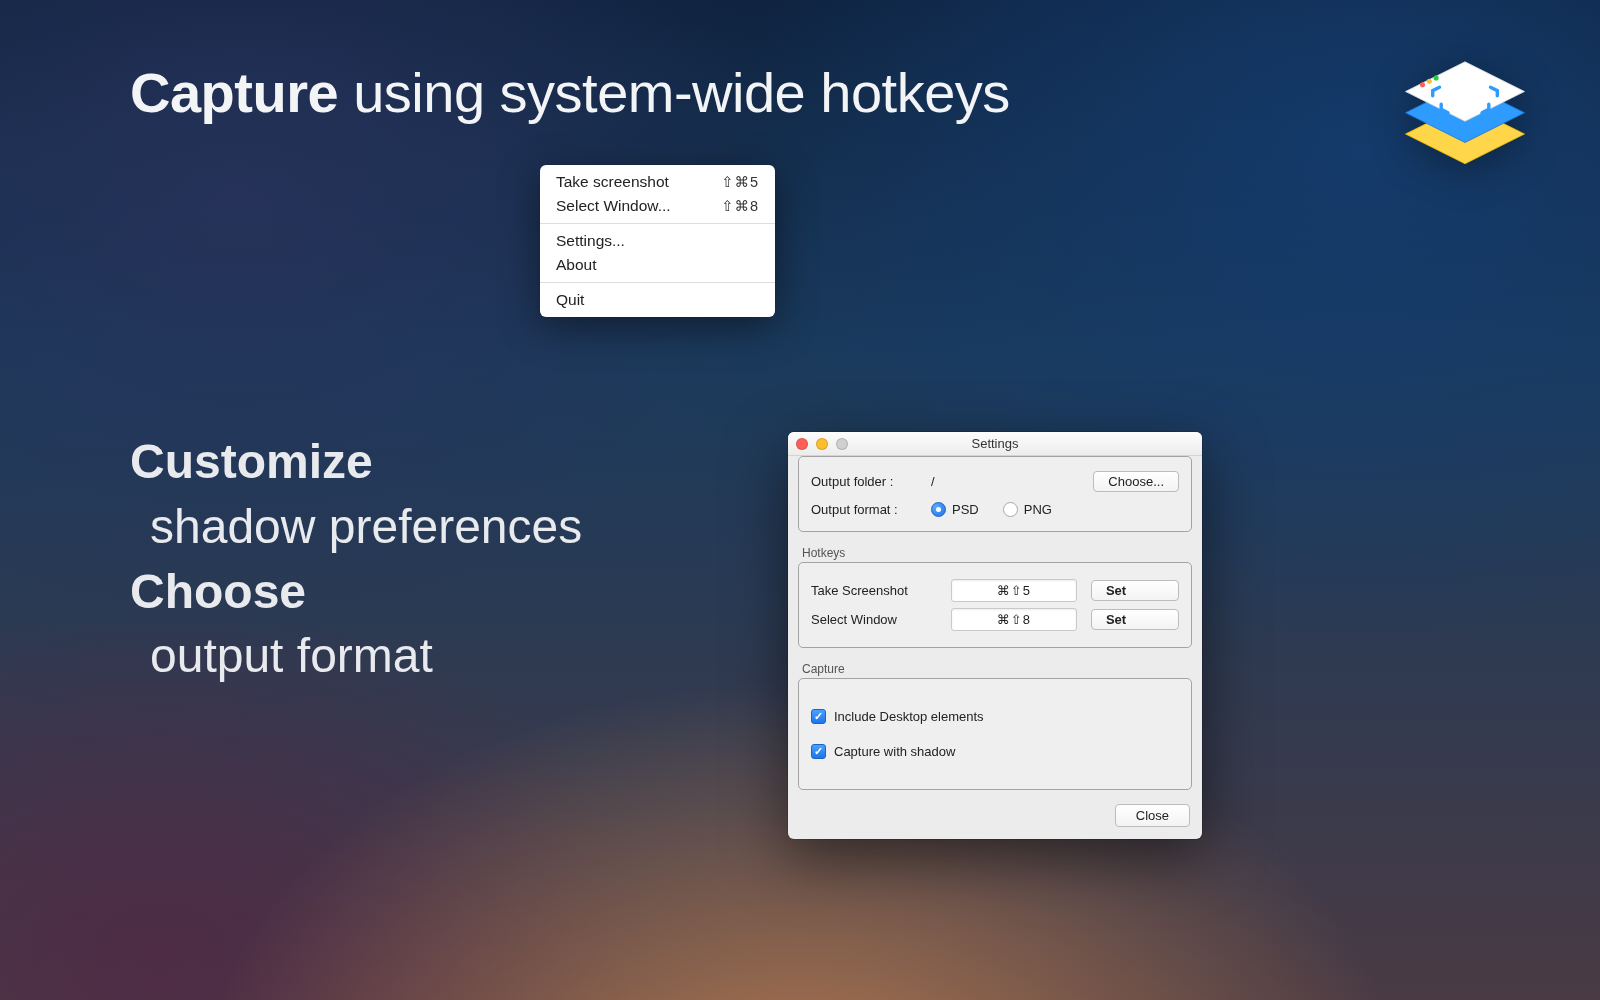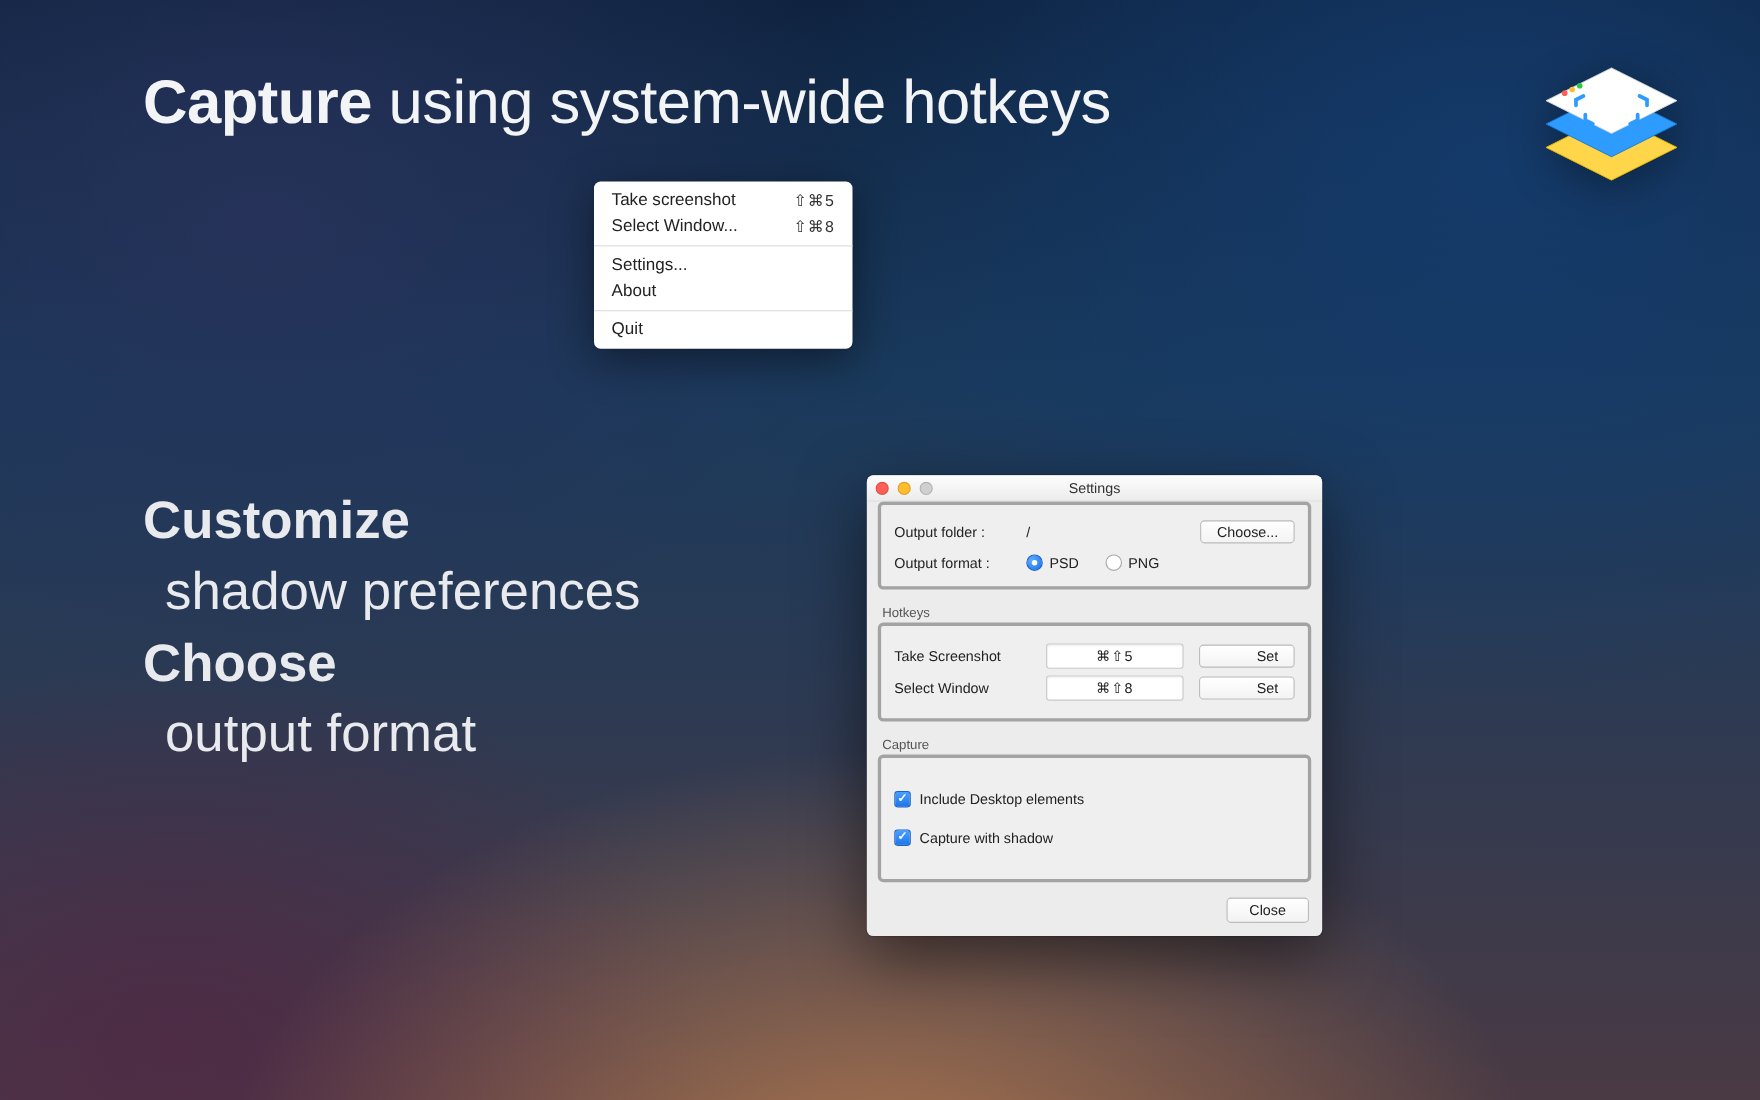--- a/index.html
+++ b/index.html
@@ -22,21 +22,21 @@
     font-size: 56px;
     font-weight: 300;
     letter-spacing: -0.5px;
     color: #f2f4f6;
   }
   .headline strong { font-weight: 700; }
 
   
   .features {
     position: absolute;
-    left: 130px; top: 442px;
+    left: 130px; top: 430px;
     font-size: 48px;
     font-weight: 300;
     line-height: 1.35;
     color: #e8eaee;
   }
   .features .row strong { font-weight: 700; display: block; }
   .features .row span.sub { display: block; padding-left: 20px; }
 
   
   .menu {
@@ -84,21 +84,21 @@
   .traffic { display: flex; gap: 8px; }
   .dot { width: 12px; height: 12px; border-radius: 50%; border: 0.5px solid rgba(0,0,0,0.15); }
   .dot.red { background: #ff5f57; }
   .dot.yellow { background: #ffbd2e; }
   .dot.grey { background: #d0d0d0; }
   .titlebar .title { position: absolute; left: 0; right: 0; text-align: center; font-size: 13px; color: #333; font-weight: 400; }
 
   .section-label { font-size: 12px; color: #555; padding: 8px 14px 2px; }
   .group {
     margin: 0 10px 6px;
-    border: 3px solid #a3a3a3;
+    border: 1px solid #a3a3a3;
     border-radius: 5px;
     background: #efefef;
     padding: 10px 12px;
     font-size: 13px;
     color: #222;
   }
   .row-line { display: flex; align-items: center; margin: 4px 0; gap: 10px; }
   .row-line .label { min-width: 110px; color: #222; }
   .btn {
     background: linear-gradient(#fff,#f3f3f3);
@@ -120,21 +120,21 @@
   .radio-outer.checked::after { content: ""; width: 5px; height: 5px; background: #fff; border-radius: 50%; }
 
   .hotkey-field {
     width: 130px; text-align: center;
     background: #fff; border: 1px solid #c9c9c9; border-radius: 3px;
     padding: 3px 6px; font-size: 13px; letter-spacing: 1px;
     box-shadow: inset 0 1px 2px rgba(0,0,0,0.08);
   }
   .hotkey-row { display: flex; align-items: center; gap: 14px; margin: 6px 0; }
   .hotkey-row .hk-label { width: 130px; }
-  .set-btn { width: 90px; text-align: right; }
+  .set-btn { width: 90px; text-align: left; font-weight: bold; }
 
   .checkbox-row { display: flex; align-items: center; gap: 8px; margin: 20px 0; }
   .checkbox {
     width: 15px; height: 15px; border-radius: 3px;
     background: linear-gradient(#4aa0ff,#1e76ea);
     border: 1px solid #1a63c8;
     display: flex; align-items: center; justify-content: center;
     color: #fff; font-size: 12px; line-height: 1;
   }
   .checkbox::after { content: "✓"; font-weight: bold; font-size: 11px; }

